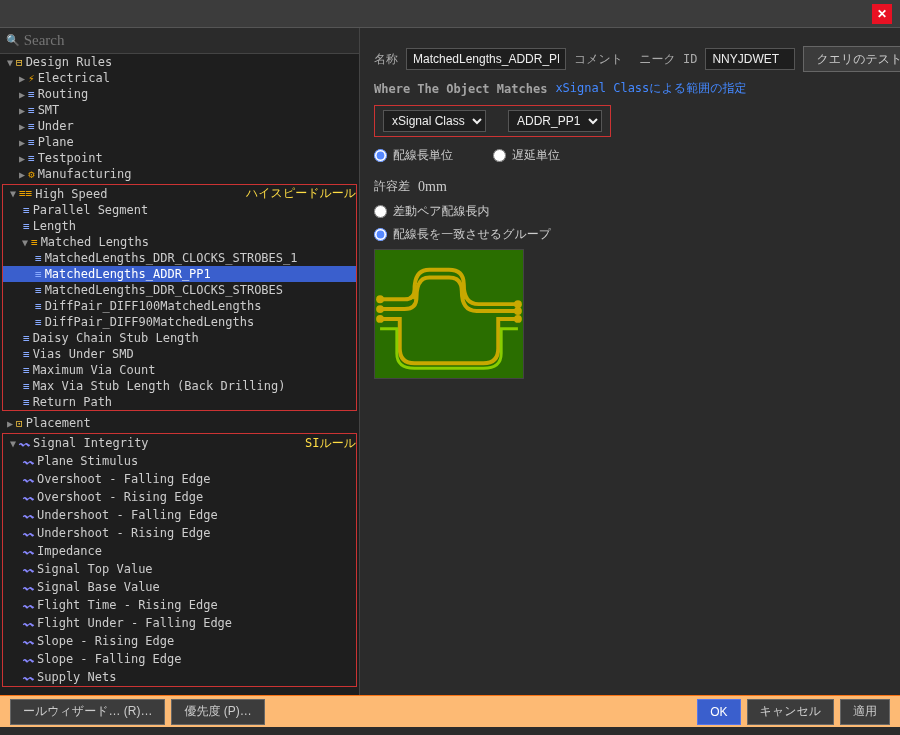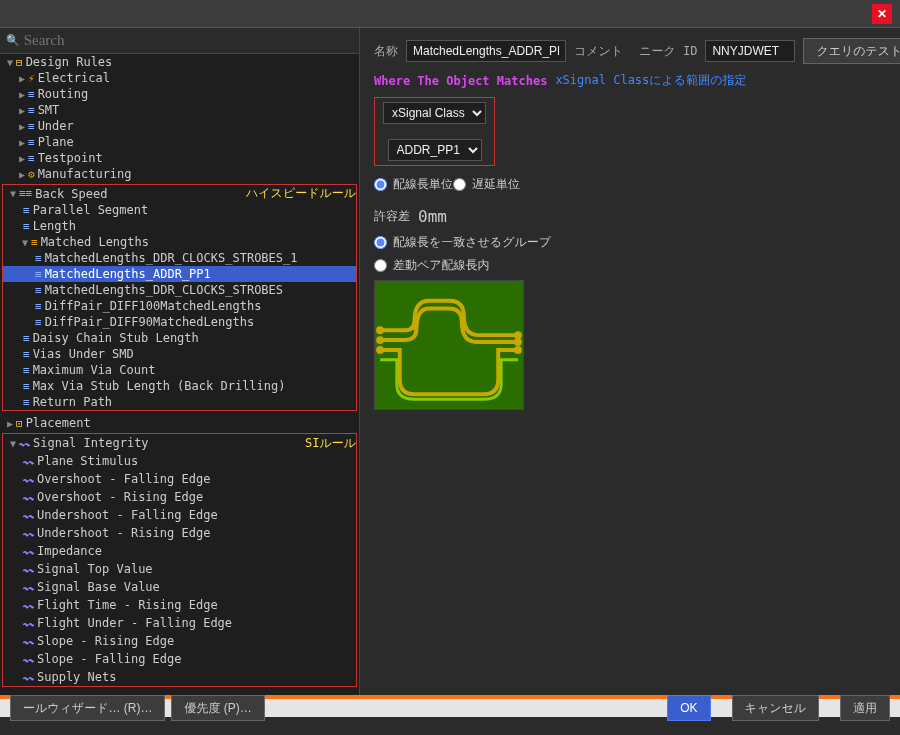--- a/index.html
+++ b/index.html
@@ -129,21 +129,21 @@
     .annotation {
       color: #ffdd44;
       font-size: 12px;
       margin-left: 4px;
     }
 
     
     .right-panel {
       flex: 1;
       background: #2b2b2b;
-      padding: 10px 14px;
+      padding: 18px 14px;
       overflow-y: auto;
     }
 
     .form-row {
       display: flex;
       align-items: center;
       margin-bottom: 8px;
       gap: 8px;
     }
     .form-label {
@@ -164,39 +164,38 @@
     }
 
     .where-object-row {
       display: flex;
       align-items: center;
       margin-bottom: 8px;
       gap: 8px;
       flex-wrap: wrap;
     }
     .where-label {
-      color: #d946ef;
+      color: #a3a3a3;
       font-size: 12px;
       font-weight: bold;
     }
     .where-link {
       color: #4488ff;
       font-size: 12px;
       cursor: pointer;
     }
 
     .signal-class-row {
       display: flex;
       align-items: center;
-      gap: 15px;
+      gap: 22px;
       border: 1px solid #cc3333;
       padding: 4px 8px;
       margin-bottom: 10px;
       width: fit-content;
-      flex-direction: column;
     }
     .dropdown {
       background: #1e1e1e;
       border: 1px solid #555;
       color: #eee;
       font-size: 12px;
       padding: 2px 4px;
       height: 22px;
       cursor: pointer;
     }
@@ -231,51 +230,52 @@
     }
 
     .tolerance-row {
       display: flex;
       align-items: center;
       gap: 8px;
       margin-bottom: 8px;
     }
     .tolerance-val {
       color: #ccc;
-      font-size: 16px;
+      font-size: 14px;
+      font-family: Liberation Serif, serif;
     }
 
     
     .pcb-image {
       width: 150px;
       height: 130px;
       background: #2a6e00;
       border: 1px solid #444;
       position: relative;
       overflow: hidden;
       margin-top: 4px;
     }
 
     
     .bottom-bar {
-      height: 22px;
-      background: #e5e5e5;
-      border-top: 4px solid #f97316;
+      height: 32px;
+      background: #fdba74;
+      border-top: 1px solid #f97316;
       display: flex;
       align-items: center;
       justify-content: space-between;
       padding: 0 10px;
     }
     .bottom-left {
       display: flex;
       gap: 6px;
     }
     .bottom-right {
       display: flex;
-      gap: 21px;
+      gap: 6px;
     }
     .btn {
       background: #3c3c3c;
       border: 1px solid #666;
       color: #ccc;
       font-size: 12px;
       padding: 3px 12px;
       cursor: pointer;
       height: 26px;
       white-space: nowrap;
@@ -373,21 +373,21 @@
       </div>
 
       <div style="display:flex; align-items:flex-start; position:relative;">
         <div class="hs-box" style="flex:1;">
 
           <div style="display:flex; align-items:center; justify-content:space-between;">
             <div class="tree-item" style="flex:1;">
               <span class="indent" style="width:4px;"></span>
               <span class="tree-arrow">▼</span>
               <span class="tree-icon" style="color:#e8a000;">≡≡</span>
-              <span class="tree-label">Back Speed</span>
+              <span class="tree-label">High Speed</span>
             </div>
             <span class="annotation">ハイスピードルール</span>
           </div>
 
           <div class="tree-item">
             <span class="indent" style="width:20px;"></span>
             <span class="tree-icon icon-rule">≡</span>
             <span class="tree-label">Parallel Segment</span>
           </div>
 
@@ -591,44 +591,44 @@
       <select class="dropdown">
         <option>xSignal Class</option>
       </select>
       <select class="dropdown">
         <option>ADDR_PP1</option>
       </select>
     </div>
 
 
     <div class="constraint-section">
-      <div style="display:flex; margin-bottom:8px;">
+      <div style="display:flex; gap:40px; margin-bottom:8px;">
         <div class="radio-row">
           <input type="radio" class="radio-btn" name="unit" checked="" style="">
           <span class="radio-label">配線長単位</span>
         </div>
         <div class="radio-row">
           <input type="radio" class="radio-btn" name="unit" style="">
           <span class="radio-label">遅延単位</span>
         </div>
       </div>
 
       <div class="tolerance-row">
         <span class="radio-label">許容差</span>
         <span class="tolerance-val">0mm</span>
       </div>
 
       <div class="radio-row">
+        <input type="radio" class="radio-btn" name="group" style="">
+        <span class="radio-label">差動ペア配線長内</span>
+      </div>
+
+      <div class="radio-row">
         <input type="radio" class="radio-btn" name="group" checked="" style="">
         <span class="radio-label">配線長を一致させるグループ</span>
-      </div>
-
-      <div class="radio-row">
-        <input type="radio" class="radio-btn" name="group" style="">
-        <span class="radio-label">差動ペア配線長内</span>
       </div>
 
       <div class="pcb-image">
         <svg class="wave-svg" viewBox="0 0 150 130" xmlns="http://www.w3.org/2000/svg">
 
           <rect width="150" height="130" fill="#2a6e00"></rect>
 
           <path d="M 5 50 L 30 50 Q 40 50 40 40 Q 40 20 55 20 L 75 20 Q 90 20 90 35 Q 90 55 105 55 L 130 55 L 145 55" stroke="#c8a800" stroke-width="4" fill="none"></path>
           <path d="M 5 60 L 30 60 Q 42 60 42 48 Q 42 28 55 28 L 75 28 Q 88 28 88 42 Q 88 62 103 62 L 130 62 L 145 62" stroke="#c8a800" stroke-width="4" fill="none"></path>
           <path d="M 5 70 L 25 70 L 25 100 Q 25 115 40 115 L 110 115 Q 125 115 125 100 L 125 70 L 145 70" stroke="#c8a800" stroke-width="4" fill="none"></path>

